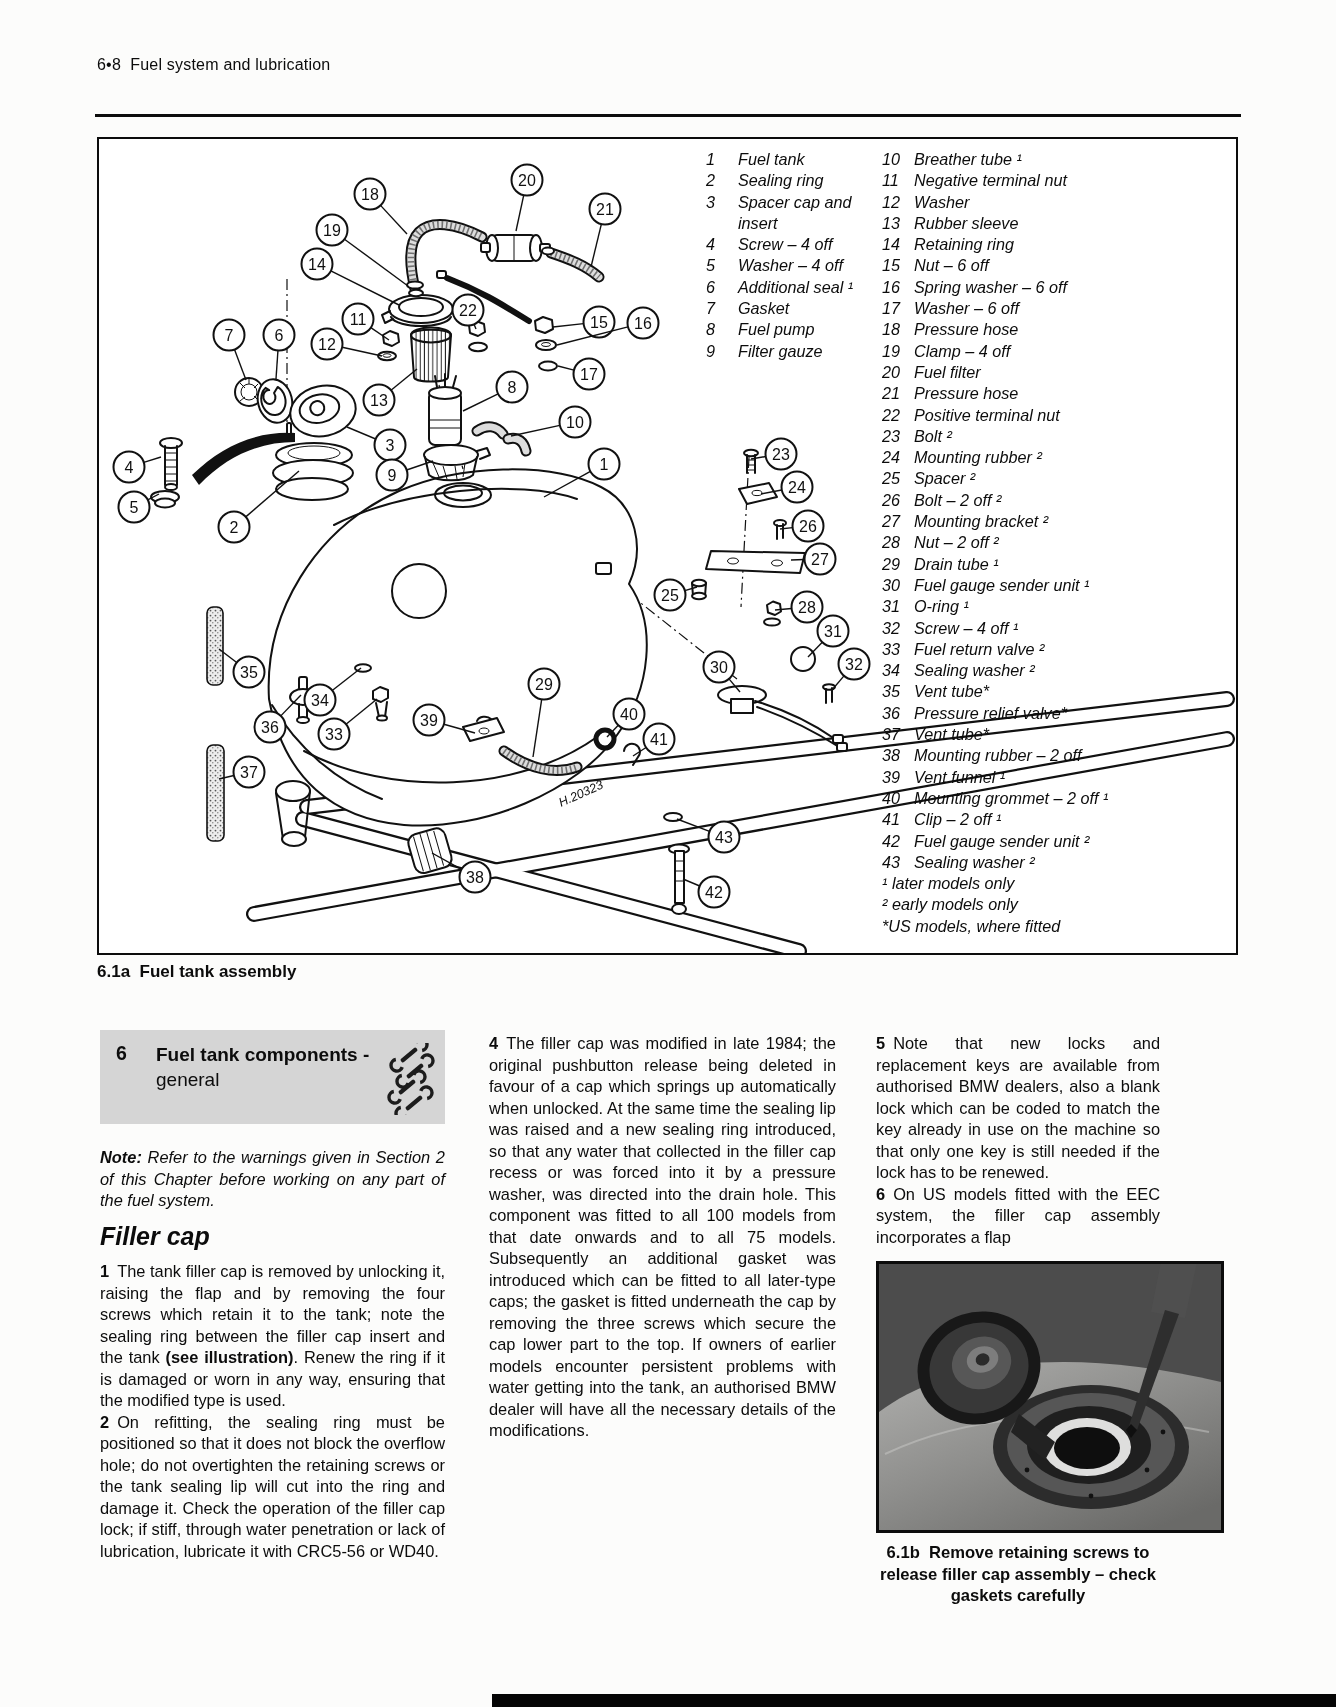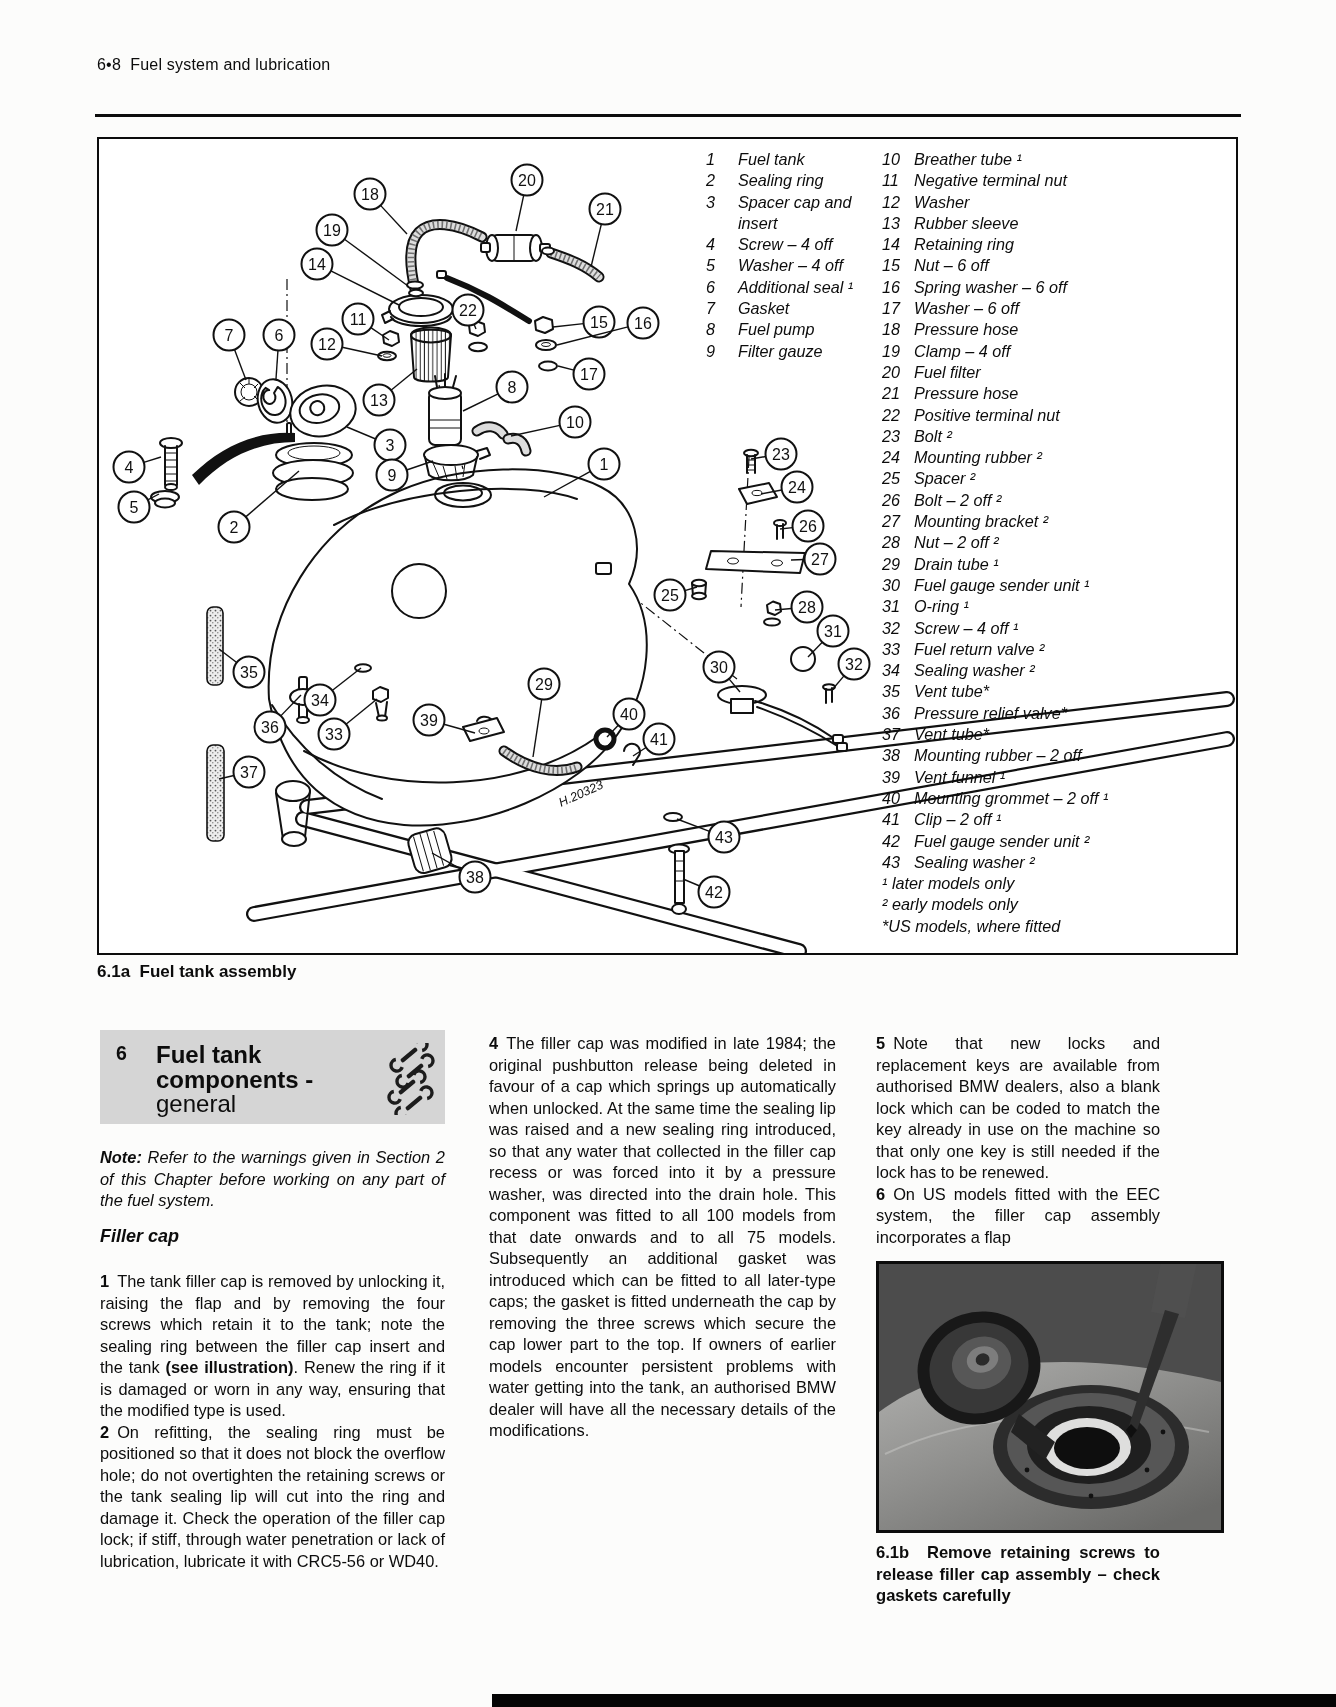--- a/index.html
+++ b/index.html
@@ -20,31 +20,31 @@
   .figure-caption{position:absolute;left:97px;top:962px;width:1142px;text-align:left;font-weight:bold;font-size:17px}
 
   .col{position:absolute;font-size:16.4px;line-height:21.5px;text-align:justify}
   .col1{left:100px;top:1030px;width:345px}
   .col2{left:489px;top:1033px;width:347px}
   .col3{left:876px;top:1033px;width:284px}
   p.body{margin:0}
   .pn{margin-right:8px}
   .note{margin:23px 0 0;font-style:italic}
   .note-label{font-weight:bold}
-  .sub{margin:14px 0 24px;font-style:italic;font-weight:bold;font-size:18px}
+  .sub{margin:14px 0 14px;font-style:italic;font-weight:bold;font-size:25px}
 
   .section-box{background:#d5d5d5;height:94px;display:flex;padding:13px 10px 0 16px;box-sizing:border-box;text-align:left}
   .sec-num{font-weight:bold;font-size:19.5px;width:40px}
-  .sec-title{flex:1;font-size:24px;line-height:24.5px}
+  .sec-title{flex:1;font-size:19px;line-height:24.5px}
   .sec-title .t1{font-weight:bold}
   .wrenches{width:48px;height:72px;flex:none}
 
   .photo{margin-top:13px;border:3px solid #0c0c0c;width:348px;height:272px;box-sizing:border-box;background:#777}
   .photo svg{display:block;width:342px;height:266px}
-  .photo-caption{margin-top:9px;font-weight:bold;font-size:16.6px;line-height:21.5px}
+  .photo-caption{margin-top:9px;text-align:center;font-weight:bold;font-size:16.6px;line-height:21.5px}
 
   .page-edge{position:absolute;left:492px;top:1694px;width:844px;height:13px;background:#050505}
 
   
   svg.diagram *{vector-effect:none}
   .o{stroke:#111;stroke-width:2;fill:none;stroke-linecap:round;stroke-linejoin:round}
   .of{stroke:#111;stroke-width:2;fill:#fff;stroke-linejoin:round}
   .blk{fill:#111;stroke:none}
   .dd{stroke:#111;stroke-width:1.2;fill:none;stroke-dasharray:11 4 2 4}
   .thin{stroke:#111;stroke-width:1;fill:none}

